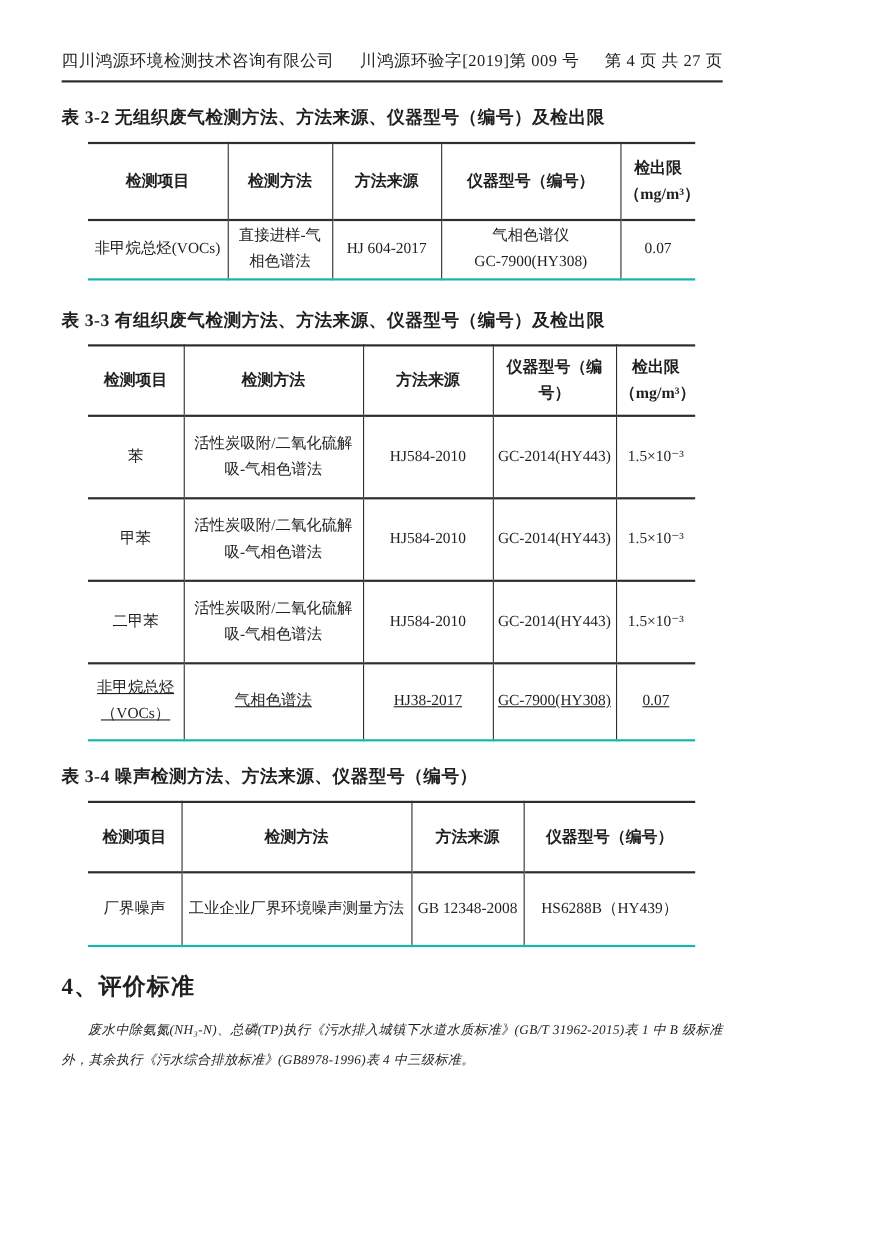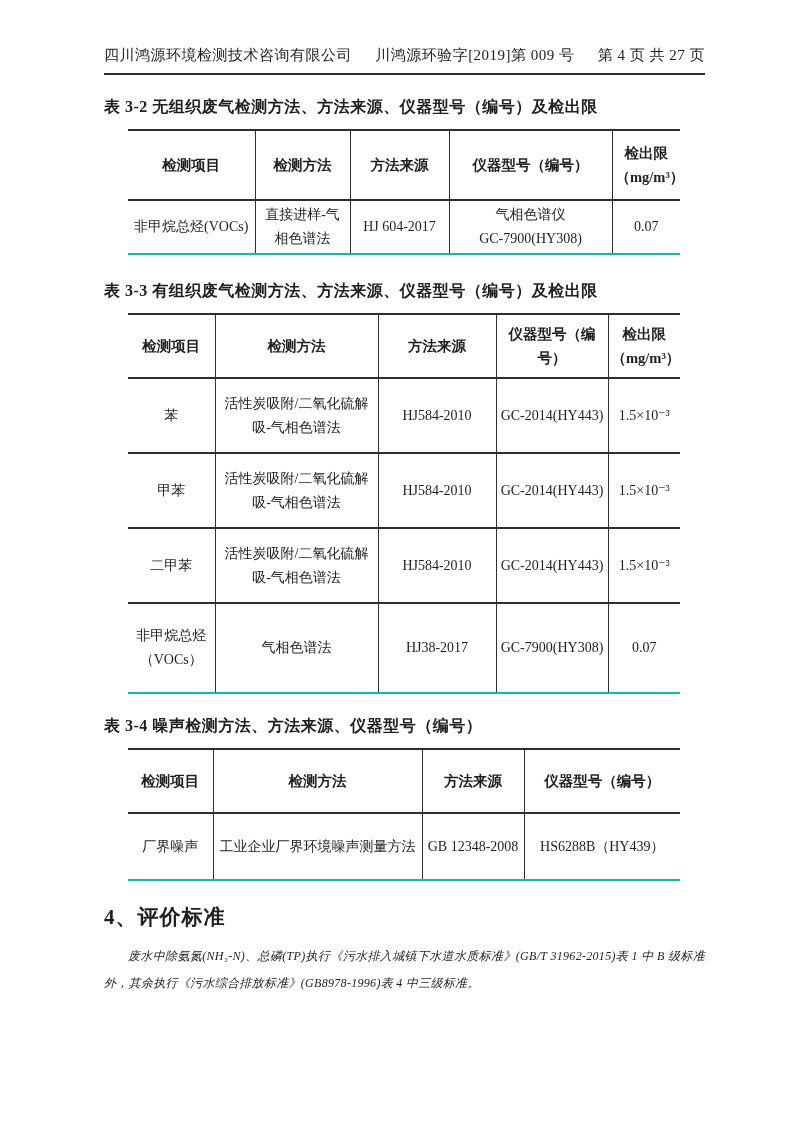--- a/index.html
+++ b/index.html
@@ -10,21 +10,21 @@
   }
   .page {
     position: relative;
     width: 793px;
     height: 1122px;
     background: #ffffff;
     padding-top: 46px;
     overflow: hidden;
   }
   .content {
-    margin-left: 104px;
+    margin-left: 56px;
     width: 601px;
   }
   
   .doc-header {
     display: flex;
     justify-content: space-between;
     align-items: baseline;
     font-size: 15px;
     letter-spacing: 0.5px;
     padding-bottom: 8px;
@@ -62,21 +62,21 @@
   }
   th { font-weight: bold; font-size: 14.5px; }
   th:not(:first-child), td:not(:first-child) { border-left: 1.5px solid #2e2e2e; }
   thead tr th { border-bottom: 2px solid #2e2e2e; }
   tbody tr:not(:first-child) td { border-top: 2px solid #2e2e2e; }
   
   .t32-table thead tr { height: 70px; }
   .t32-table tbody tr { height: 52px; }
   .t33-table thead tr { height: 64px; }
   .t33-table tbody tr { height: 75px; }
-  .t33-table tbody tr.short { height: 90px; }
+  .t33-table tbody tr.short { height: 70px; text-decoration: underline; }
   .t34-table thead tr { height: 64px; }
   .t34-table tbody tr { height: 67px; }
   
   .sec-heading {
     margin-top: 22px;
     font-weight: bold;
     font-size: 21px;
     letter-spacing: 1px;
   }
   .sec-paragraph {

